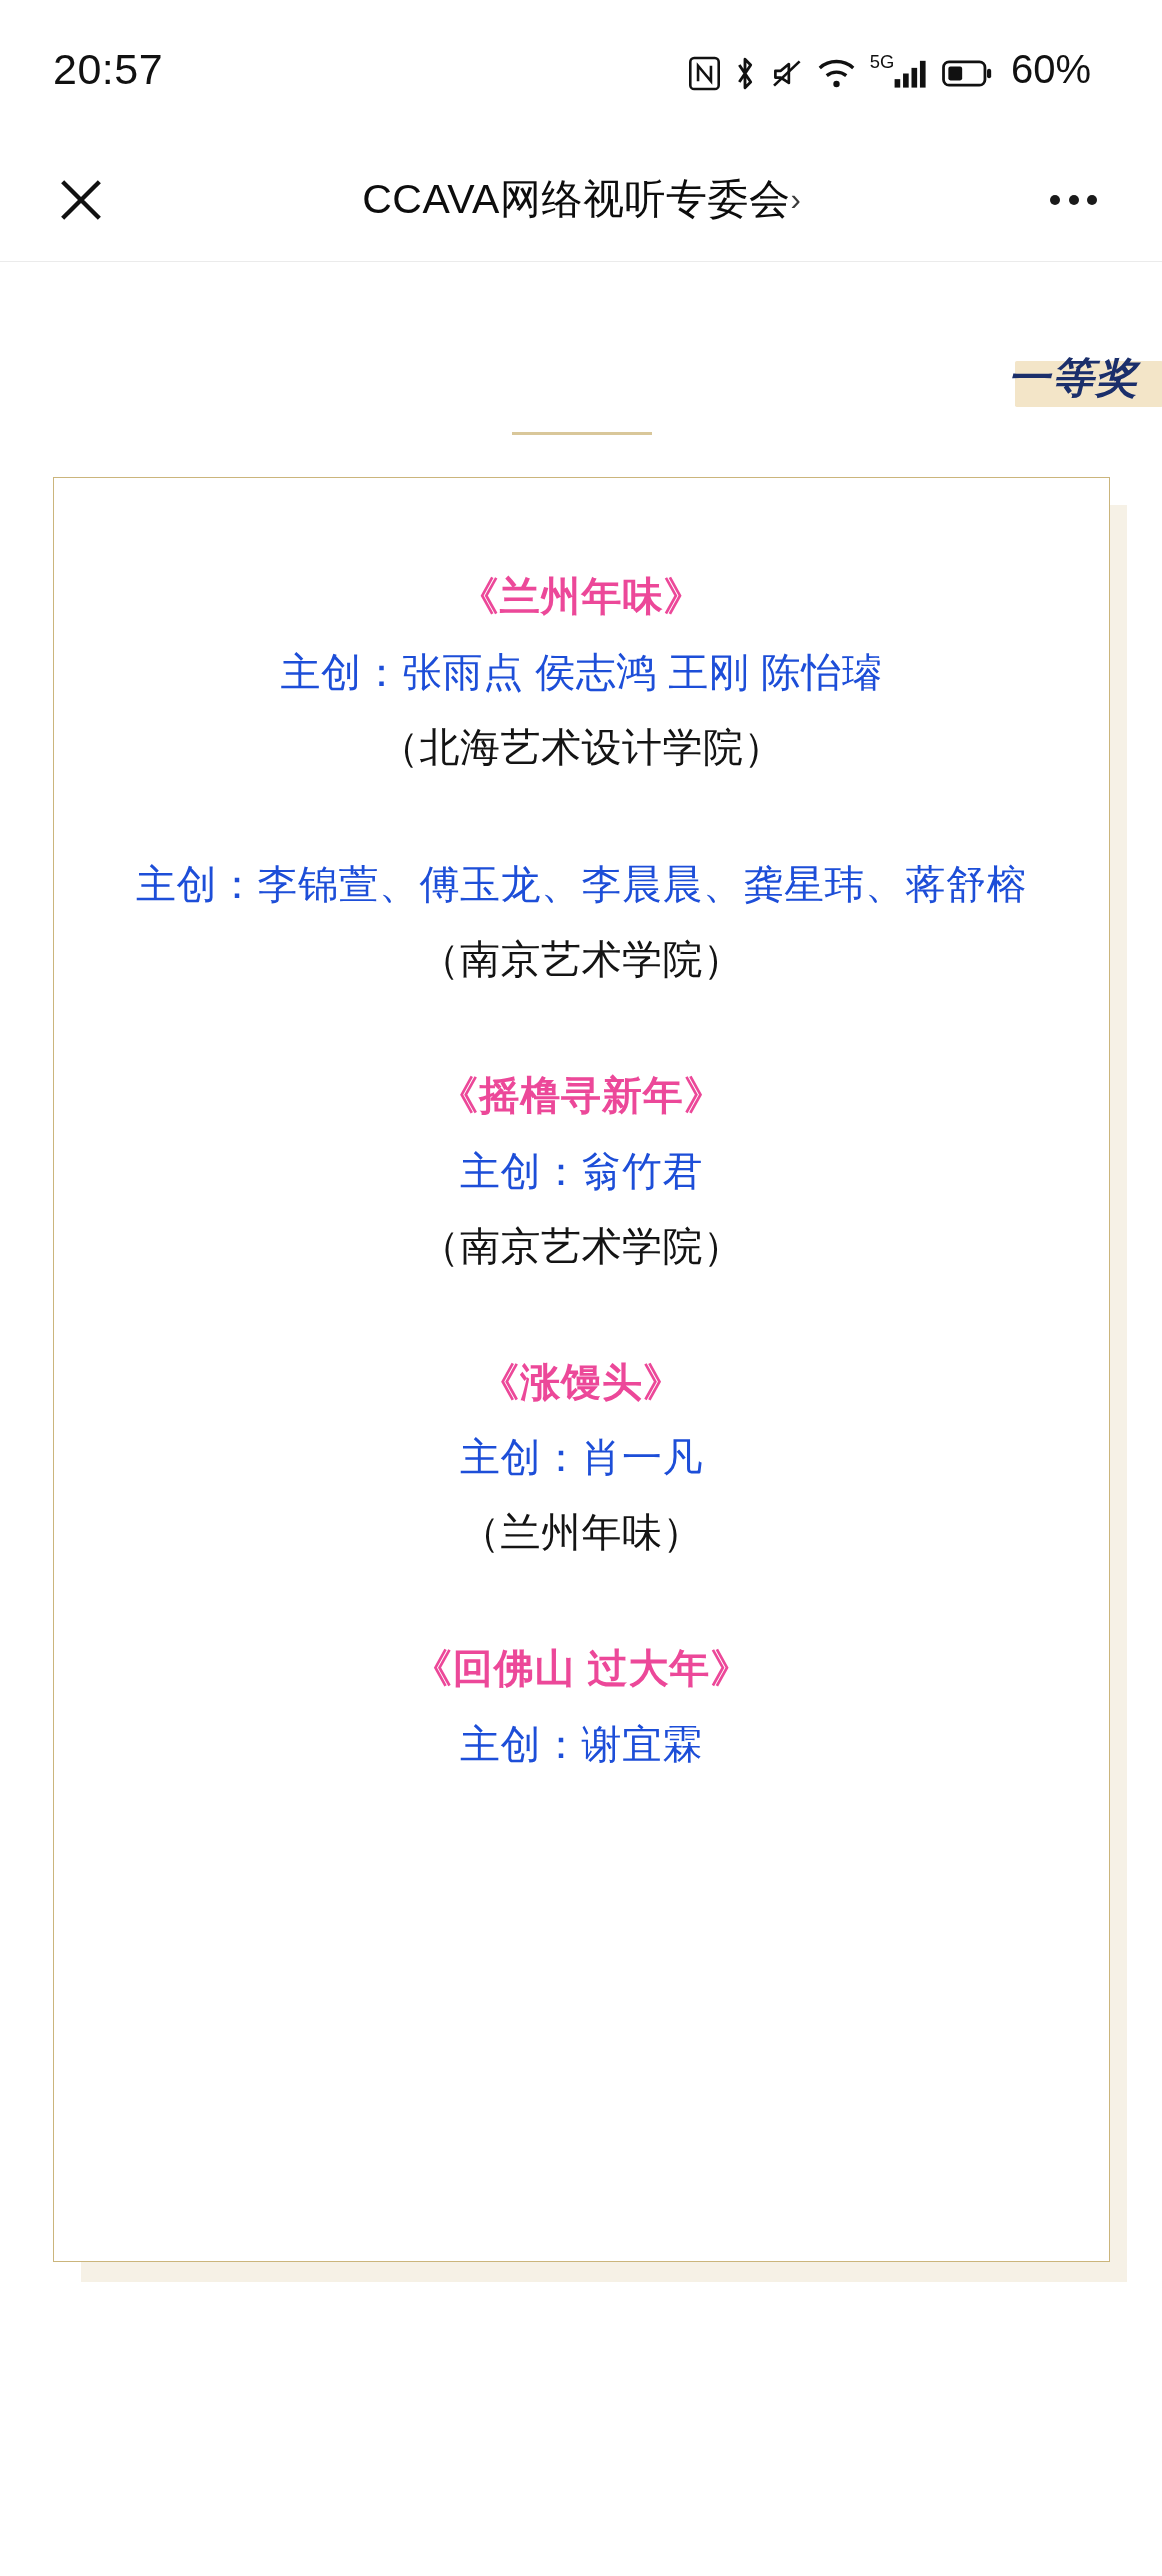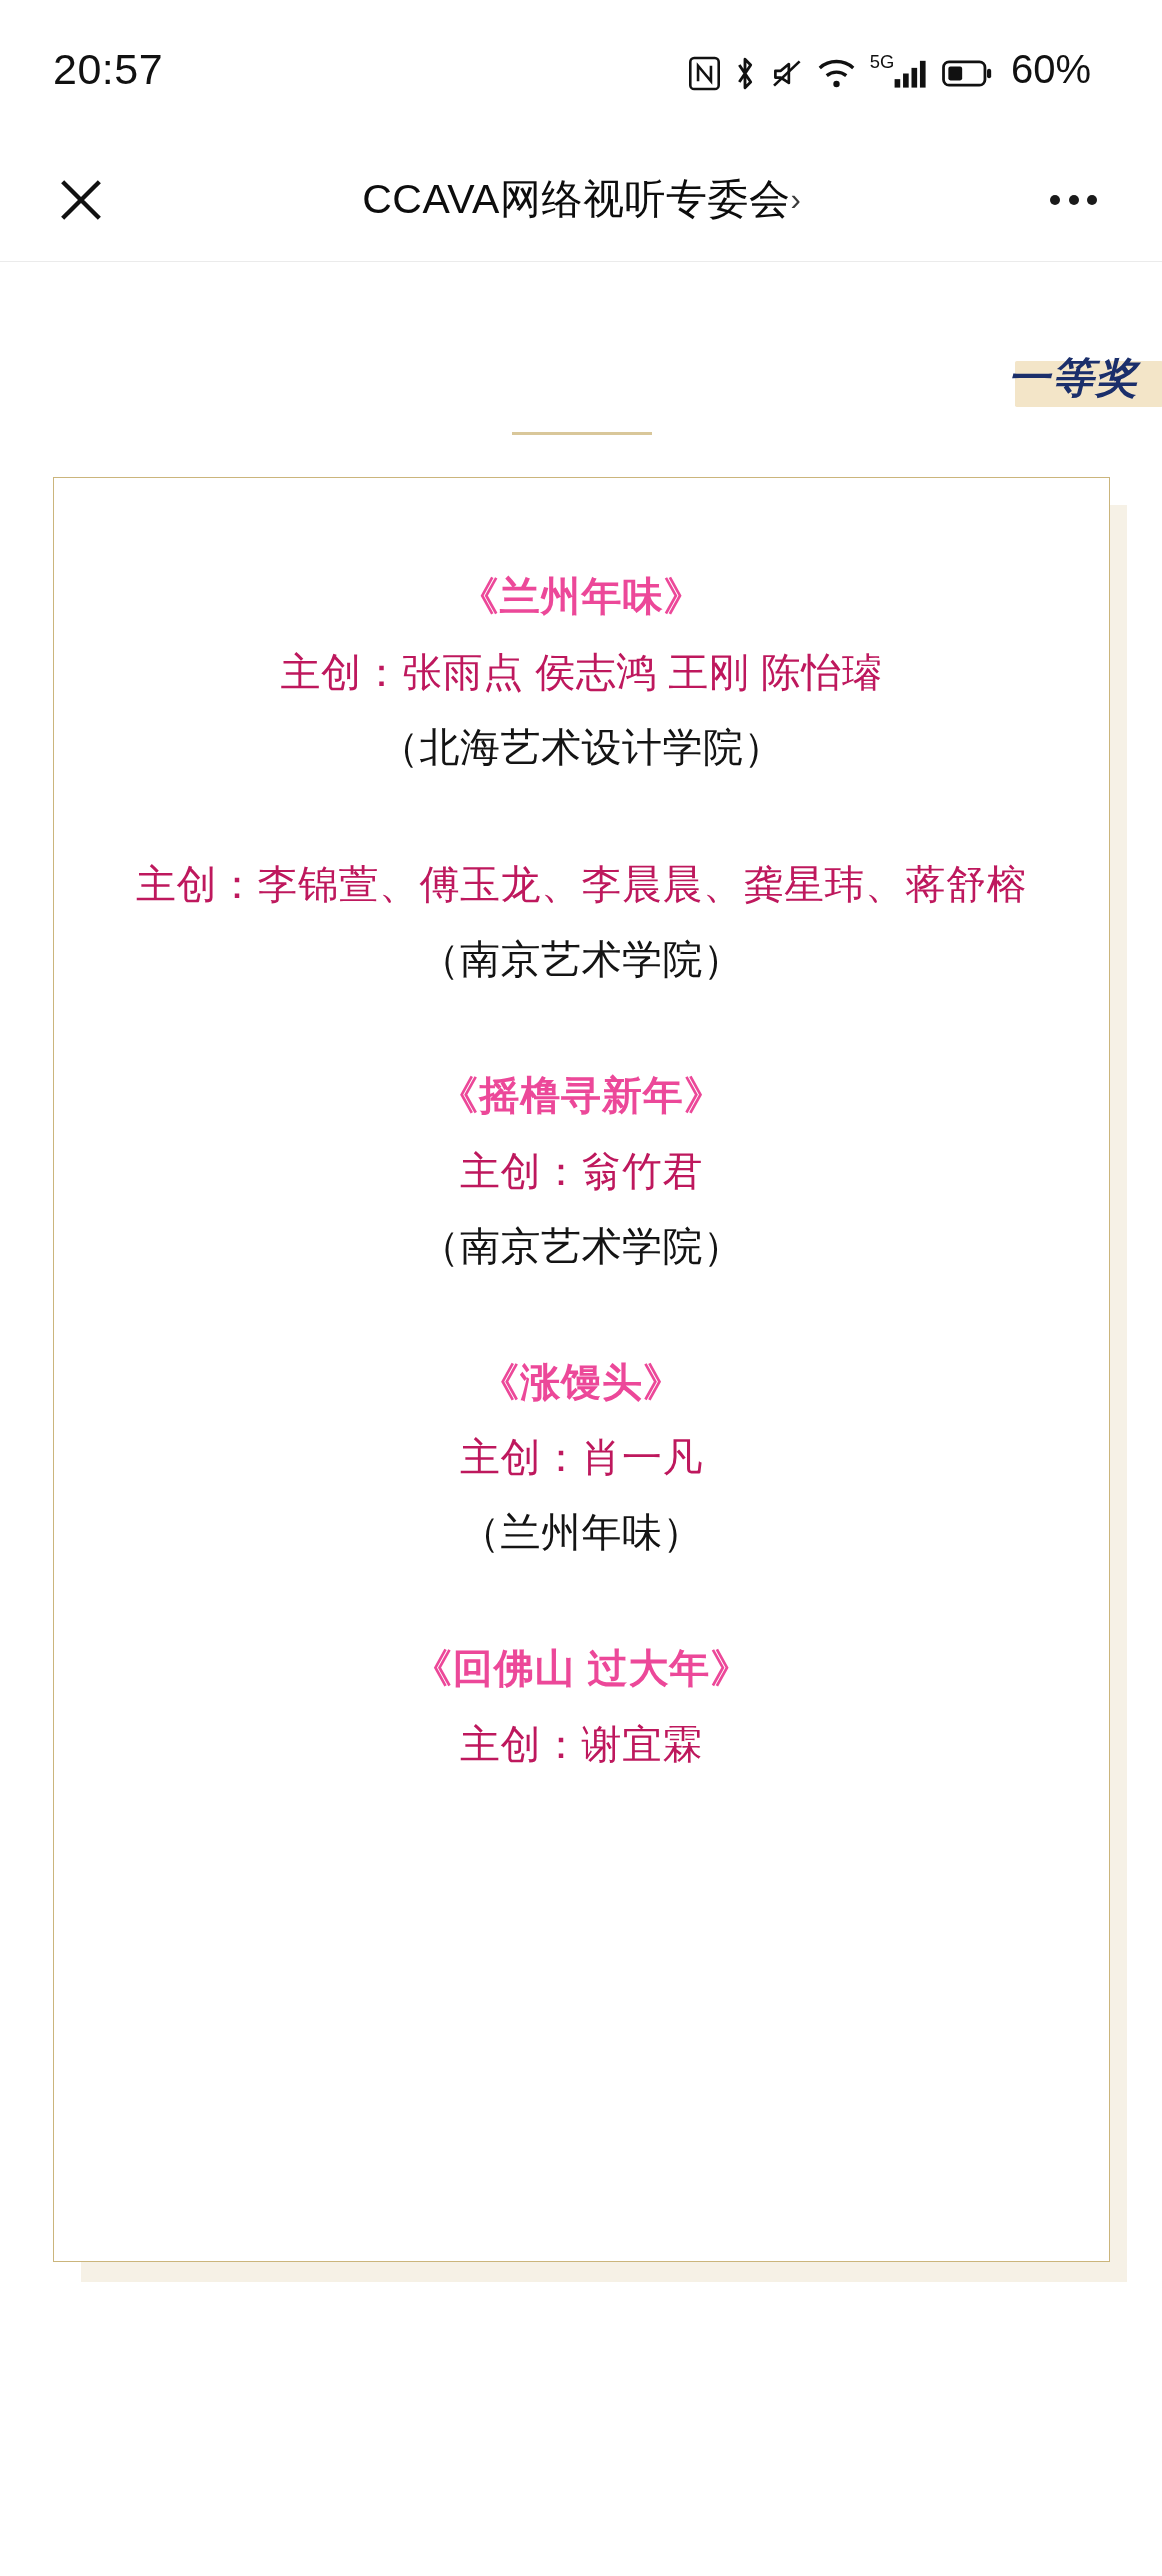--- a/index.html
+++ b/index.html
@@ -177,21 +177,21 @@
   .entry + .entry { margin-top: 75px; }
   .entry-title {
     font-size: 40px;
     font-weight: 700;
     color: #ec4899;
     line-height: 1.5;
     letter-spacing: 0.9px;
   }
   .entry-credit {
     font-size: 40px;
-    color: #be185d;
+    color: #1d4ed8;
     line-height: 1.55;
     margin-top: 14.7px;
     letter-spacing: 0.5px;
   }
   .entry-school {
     font-size: 40px;
     color: #141414;
     line-height: 1.55;
     margin-top: 13px;
     letter-spacing: 0.5px;

